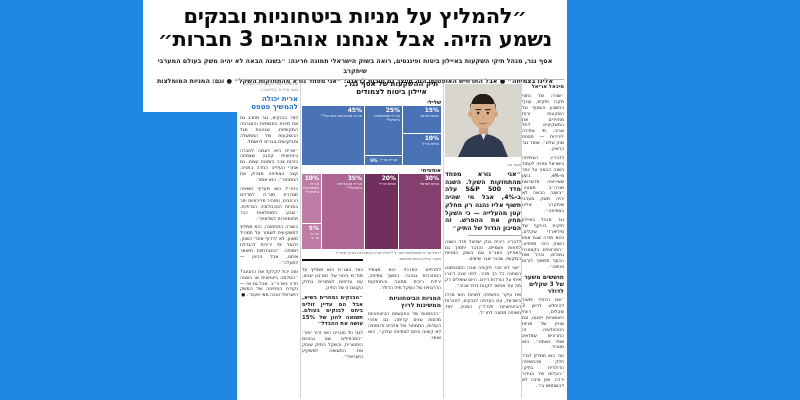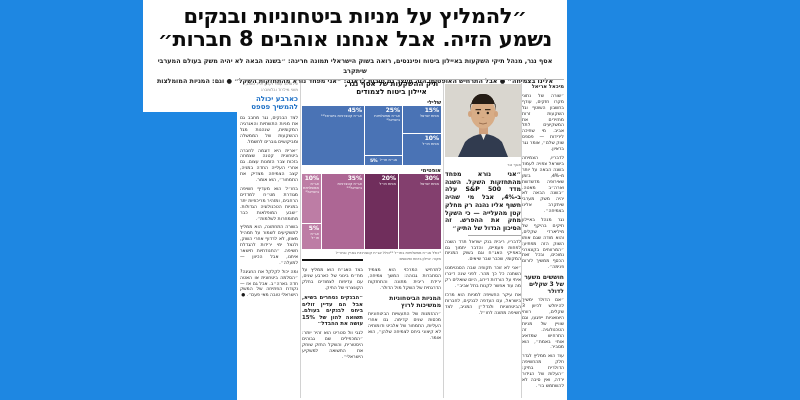--- a/index.html
+++ b/index.html
@@ -58,21 +58,21 @@
 </head>
 <body>
 
 <div id="stage">
   <div id="paper">
 
     <div class="abs" id="cutout"></div>
 
     <div class="abs" id="headline">
       <div>״להמליץ על מניות ביטחוניות ובנקים</div>
-      <div>נשמע הזיה. אבל אנחנו אוהבים 8 חברות״</div>
+      <div>נשמע הזיה. אבל אנחנו אוהבים 3 חברות״</div>
     </div>
 
     <div class="abs" id="standfirst">
       <div>אסף נגר, מנהל תיקי השקעות באיילון ביטוח ופיננסים, רואה בשוק הישראלי תמונה חריגה: ״בשנה הבאה לא יהיה משק בעולם המערבי שיתקרב</div>
       <div>אלינו בצמיחה״ ● אבל התרחיש האופטימי הזה מייצר גם סיבות לדאגה: ״אני מפחד נורא מהתחזקות השקל״ ● וגם: המניות המומלצות</div>
     </div>
 
     <div class="abs hairline-h" style="left:94px;top:79px;width:327px;"></div>
 
     <div class="abs vrule" style="left:157px;top:83px;height:315px;"></div>
@@ -187,21 +187,21 @@
           <div class="subhead-black">המניות הביטחוניות ממשיכות לרוץ</div>
           <p>״ההזמנות של התעשיות הביטחוניות מכסות שנים קדימה. גם אחרי העליות, התמחור של אלביט ודומותיה לא קיצוני ביחס לצמיחה שלהן״, הוא אומר.</p>
         </div>
       </div>
     </div>
 
     <div class="abs" id="left-col">
       <div class="credit">צילומים: עופר וקנין, אייל טואג,</div>
       <div class="credit">מוטי מילרוד ובלומברג</div>
       <div class="subhead-blue">
-        <div>כארבע יכולה</div>
+        <div>ארית יכולה</div>
         <div>להמשיך פספס</div>
       </div>
       <div class="micro">
         <p>לצד הבנקים, נגר מחבב גם את מניות התשתיות והאנרגיה המקומיות, שנהנות מגל ההשקעות של הממשלה ומביקושים גוברים לחשמל.</p>
         <p>״ארית היא דוגמה לחברה ביטחונית קטנה שצמחה בזכות צבר הזמנות עצום. גם אחרי העלייה החדה במניה, קצב הצמיחה מצדיק את התמחור״, הוא אומר.</p>
         <p>בחו״ל הוא מעדיף חשיפה מגודרת מט״ח למדדים הרחבים, ומזהיר מריכוזיות יתר במניות הטכנולוגיה הגדולות. ״שבע המופלאות כבר מתומחרות לשלמות״.</p>
         <p>בשורה התחתונה, הוא ממליץ למשקיעים לשמור על תמהיל מאוזן, לא לרדוף אחרי השוק, ולנצל ימי ירידות להגדלת חשיפה. ״התנודתיות תישאר איתנו, אבל הכיוון — למעלה״.</p>
         <p>ומה יכול לקלקל את החגיגה? ״הסלמה ביטחונית או האטה חדה בארה״ב. אבל גם אז — נקודת הפתיחה של המשק הישראלי טובה מאי פעם״. ●</p>
       </div>
     </div>

